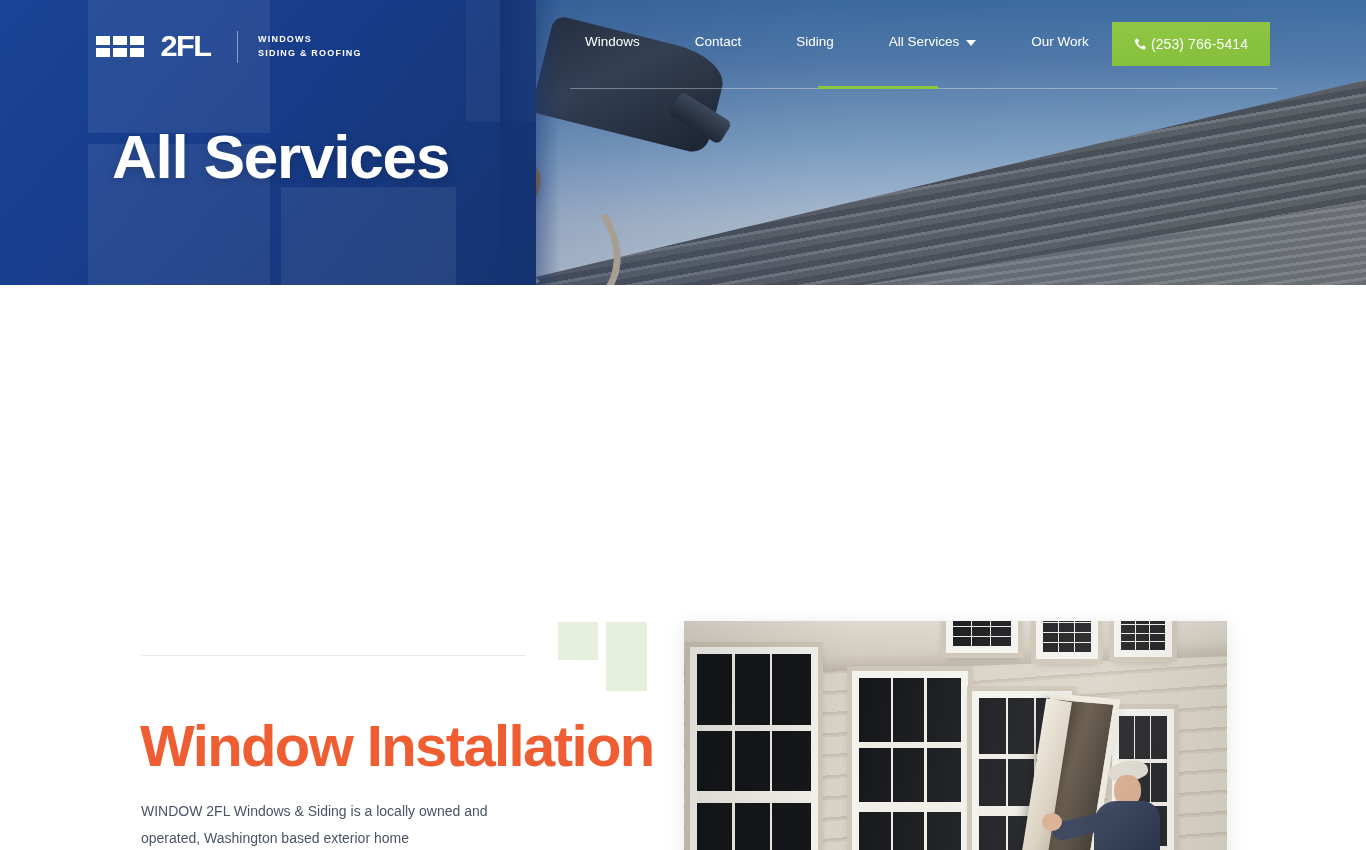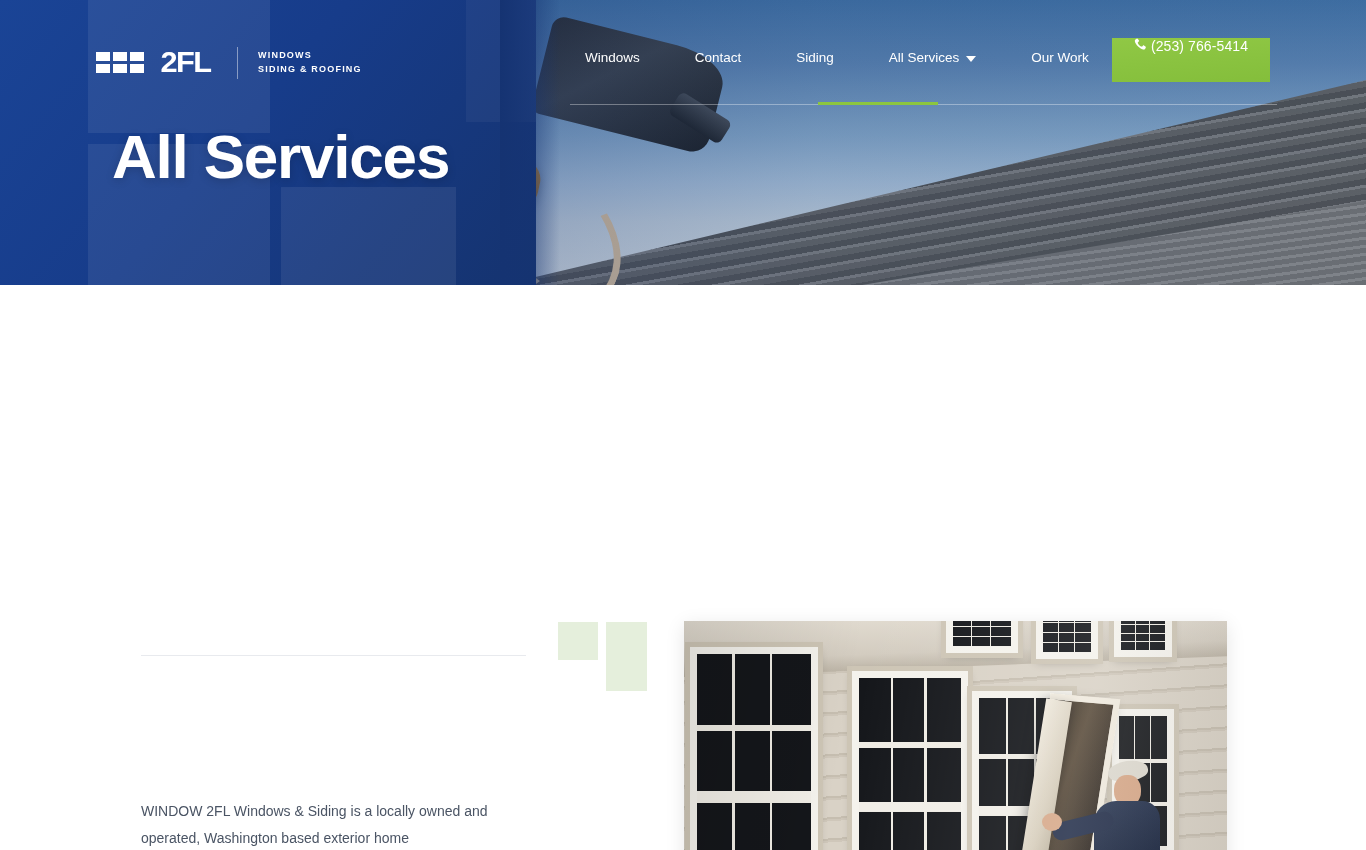--- a/index.html
+++ b/index.html
@@ -134,21 +134,21 @@
 
   .hero-title {
     position:absolute; left:112px; top:126px;
     font-size:62px; font-weight:700; color:#ffffff;
     letter-spacing:-1.2px; line-height:1;
     text-shadow:0 2px 10px rgba(0,0,0,.18);
   }
 
   
   .nav {
-    position:absolute; left:0; top:16px; width:1366px; height:100px;
+    position:absolute; left:0; top:0; width:1366px; height:100px;
     z-index:12;
   }
   .logo-wrap {
     position:absolute; left:96px; top:30px;
     display:flex; align-items:center; gap:16px;
   }
   .logo-grid {
     display:grid;
     grid-template-columns:repeat(3,14px);
     grid-template-rows:repeat(2,9px);
@@ -186,21 +186,21 @@
     background:rgba(255,255,255,.35);
   }
   .nav-active {
     position:absolute; left:818px; top:86px; width:120px; height:3px;
     background:#8cc63f;
   }
   .phone-btn {
     position:absolute; right:96px; top:22px;
     height:44px; min-width:158px; padding:0 19px;
     background:linear-gradient(175deg,#90c845 0%,#84be3b 100%);
-    display:flex; justify-content:center; gap:4px;
+    display:flex; align-items:center; justify-content:center; gap:4px;
     color:#fff; font-size:14px; font-weight:500; letter-spacing:.1px;
     cursor:pointer; border:none;
     font-family:"Liberation Sans", sans-serif;
   }
   .phone-ico { width:13px; height:13px; fill:#fff; display:block; }
 
   
   .main { position:relative; width:1366px; height:565px; background:#fff; overflow:hidden; }
 
   .divider { position:absolute; height:1px; background:#e8eaee; }
@@ -414,16 +414,17 @@
       <span class="w-head"></span>
       <span class="w-body"></span>
       <span class="w-arm"></span>
       <span class="w-hand"></span>
 
     </div>
 
     <div class="wall-shadow"></div>
   </figure>
 
+  <h2 class="lead-title">Window Installation</h2>
 
   <p class="lead-body">WINDOW 2FL Windows &amp; Siding is a locally owned and operated, Washington based exterior home improvement company with over a 14 years of experience.</p>
 
 </main>
 
 </body></html>

